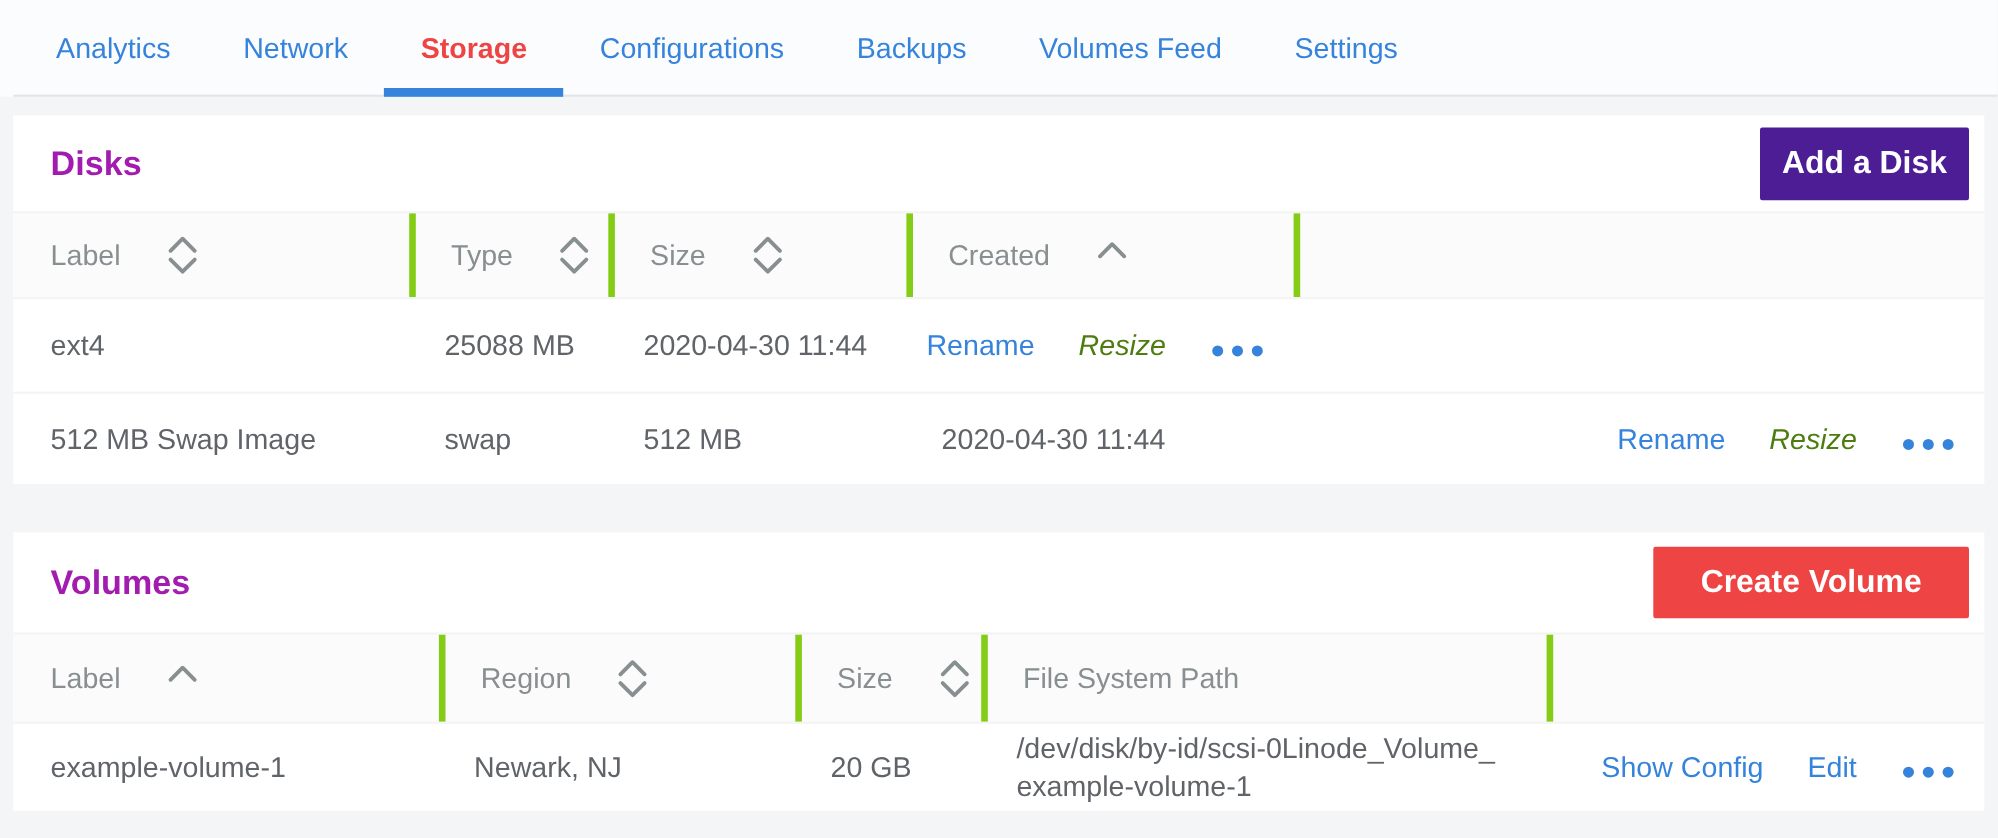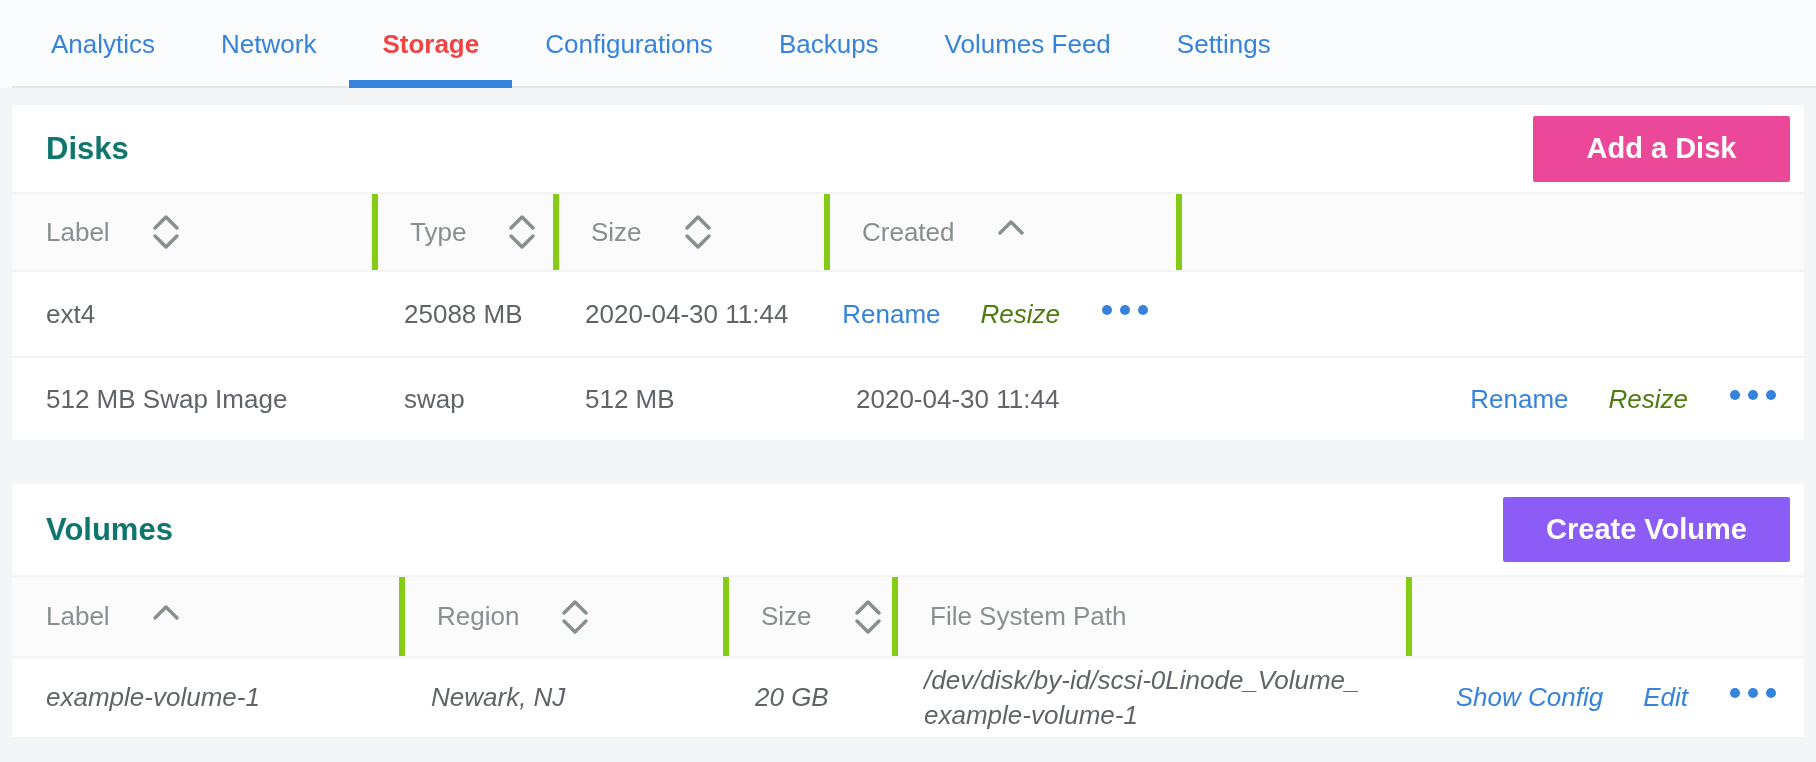--- a/index.html
+++ b/index.html
@@ -37,28 +37,28 @@
     position: absolute; left: 12px; width: 1792px; background: #ffffff;
   }
   .card-disks { top: 105px; height: 335px; }
   .card-volumes { top: 484px; height: 253px; }
   .card-header {
     display: flex; align-items: center; justify-content: space-between;
     padding: 0 14px 0 34px;
   }
   .card-disks .card-header { height: 87px; }
   .card-volumes .card-header { height: 91px; }
-  .card-title { font-size: 31px; font-weight: 700; color: #0f766e; }
+  .card-title { font-size: 31px; font-weight: 700; color: #a21caf; }
   .btn {
     border: none; border-radius: 2px; color: #ffffff;
     font-family: "Liberation Sans", sans-serif;
     font-size: 29px; font-weight: 700; cursor: pointer;
   }
-  .btn-disabled { background: #ec4899; width: 257px; height: 66px; cursor: default; }
-  .btn-primary { background: #8b5cf6; width: 287px; height: 65px; }
+  .btn-disabled { background: #4c1d95; width: 190px; height: 66px; cursor: default; }
+  .btn-primary { background: #ef4444; width: 287px; height: 65px; }
   
   .grid-disks { display: grid; grid-template-columns: 360px 181px 271px 352px 628px; }
   .grid-volumes { display: grid; grid-template-columns: 387px 324px 169px 514px 398px; }
   .thead {
     background: #fbfbfb;
     border-top: 2px solid #f4f4f4;
     border-bottom: 2px solid #f4f4f4;
   }
   .card-disks .thead { height: 80px; }
   .card-volumes .thead { height: 83px; }
@@ -69,30 +69,30 @@
     cursor: pointer;
     gap: 27px;
   }
   .th:first-child { padding-left: 34px; }
   .th + .th { border-left: 6px solid #84cc16; }
   .sort-icon { margin-left: 14px; flex: 0 0 auto; }
   .sort-icon svg { display: block; }
   .tr { align-items: center; }
   .card-disks .tr { height: 84px; }
   .card-disks .tr + .tr { border-top: 2px solid #f4f4f4; }
-  .card-volumes .tr { height: 79px; font-style: italic; }
+  .card-volumes .tr { height: 79px; }
   .td {
     padding-left: 32px;
     font-size: 26px; color: #606469;
     overflow: hidden;
   }
   .td:first-child { padding-left: 34px; }
   .td-path { padding-right: 40px; line-height: 35px; word-break: break-all; }
   .td-actions {
-    display: flex; align-items: flex-start; justify-content: flex-end;
+    display: flex; align-items: flex-end; justify-content: flex-end;
     gap: 40px; padding-right: 26px; padding-left: 0;
   }
   .link { font-size: 26px; color: #3683dc; cursor: pointer; white-space: nowrap; }
   .link-disabled { color: #4d7c0f; cursor: default; font-style: italic; }
   .ellipsis { display: flex; align-items: center; gap: 8px; cursor: pointer; padding: 6px 2px; }
   .ellipsis .dot { width: 10px; height: 10px; border-radius: 50%; background: #3683dc; }
 </style>
 </head>
 <body>
 

